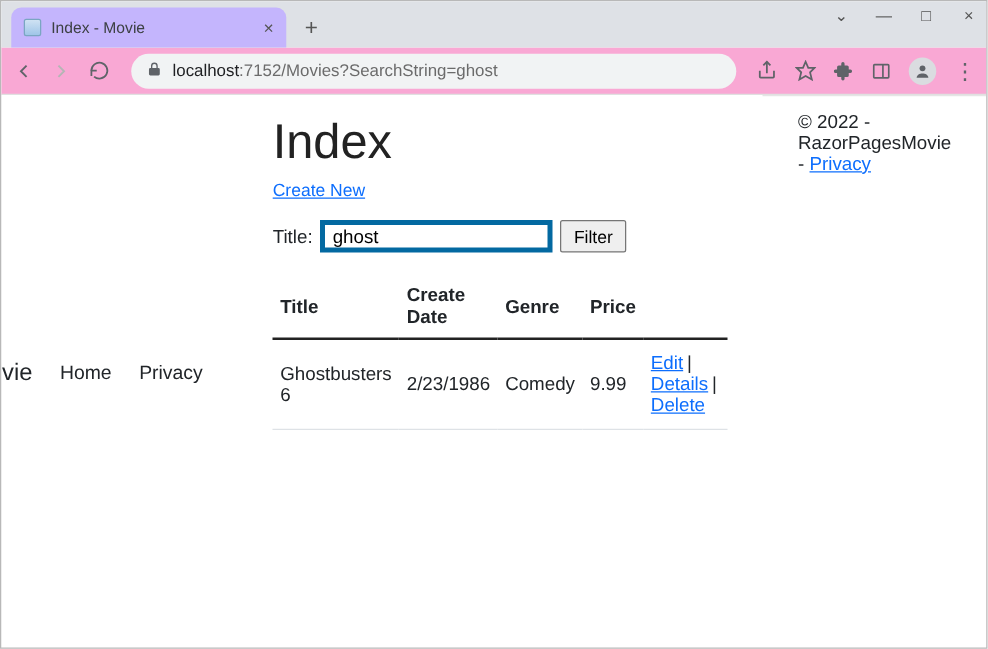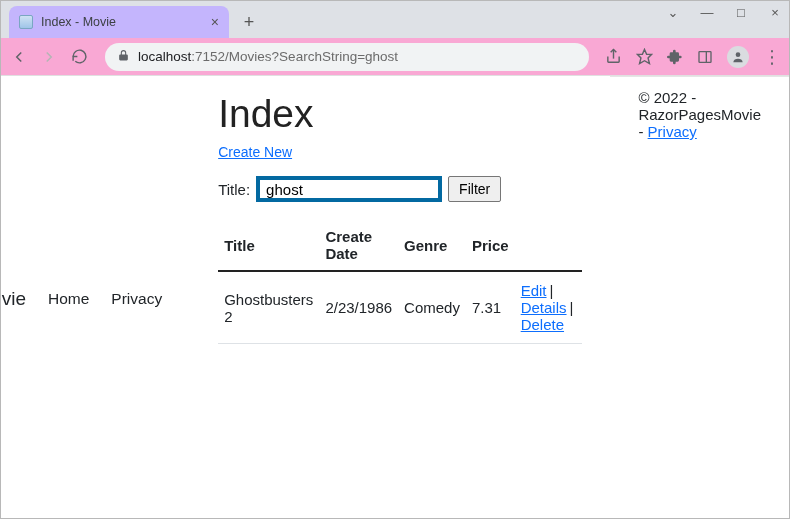--- a/index.html
+++ b/index.html
@@ -276,24 +276,24 @@
         <tr>
           <th>Title</th>
           <th>Create Date</th>
           <th>Genre</th>
           <th>Price</th>
           <th></th>
         </tr>
       </thead>
       <tbody>
         <tr>
-          <td>Ghostbusters 2</td>
+          <td>Ghostbusters 6</td>
           <td>2/23/1986</td>
           <td>Comedy</td>
-          <td>7.31</td>
+          <td>9.99</td>
           <td class="row-actions">
             <a href="#">Edit</a><span class="sep">|</span>
             <a href="#">Details</a><span class="sep">|</span>
             <a href="#">Delete</a>
           </td>
         </tr>
       </tbody>
     </table>
   </div>
 

